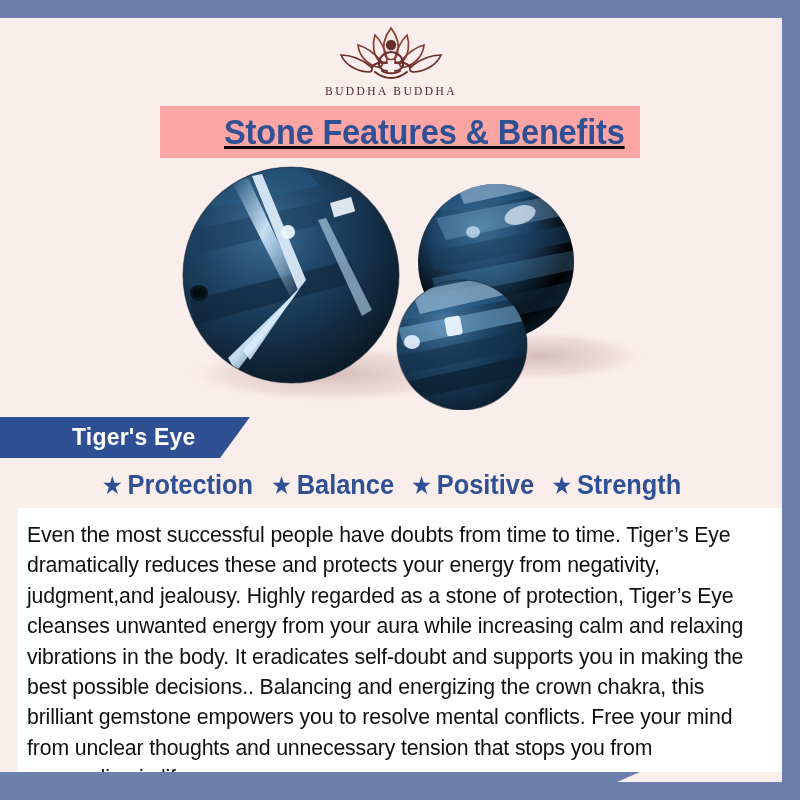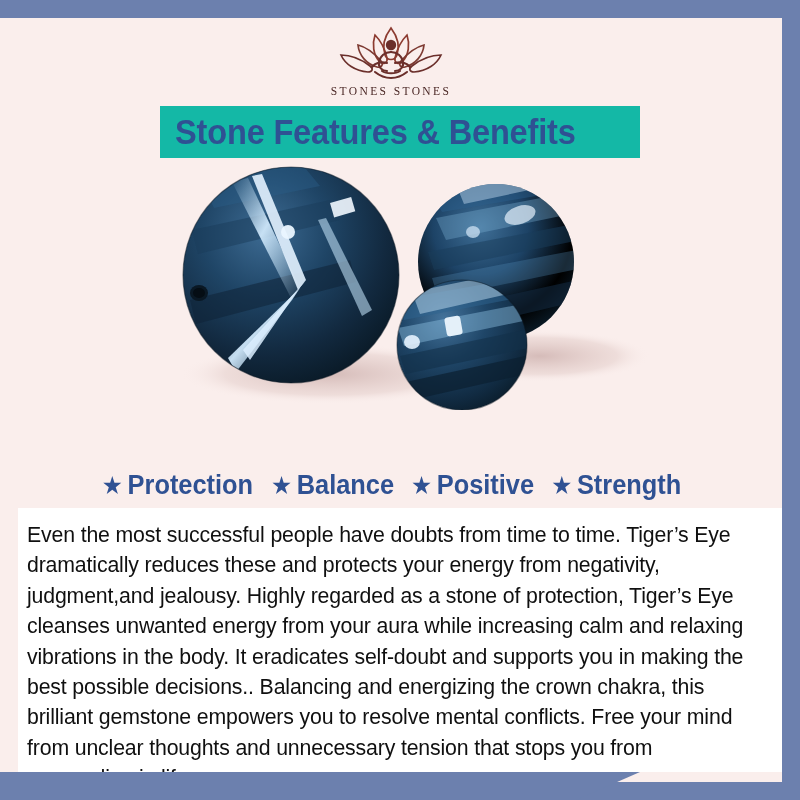--- a/index.html
+++ b/index.html
@@ -38,22 +38,22 @@
     letter-spacing:2.4px;
     color:#4a2725;
     font-family:"Liberation Serif","DejaVu Serif",serif;
     white-space:nowrap;
   }
   
   .title-band{
     position:absolute;
     left:160px;top:106px;
     width:480px;height:52px;
-    background:#14b8a6;
-    display:flex;align-items:center;justify-content:flex-start;
+    background:#fca5a5;
+    display:flex;align-items:center;justify-content:flex-end;text-decoration:underline;
   }
   .title-text{
     font-size:35px;
     font-weight:bold;
     color:#2f5193;
     letter-spacing:-0.2px;
     transform:scaleX(0.93);
     white-space:nowrap;
   }
   
@@ -162,21 +162,21 @@
       <g stroke="#6b2f2b" fill="none" stroke-width="2.1" stroke-linecap="round">
         <circle cx="66" cy="23" r="5.2" fill="#6b2f2b" stroke="none"></circle>
         <path d="M66 30 C60 30, 55 34, 54 40 C53 45, 57 49, 62 49"></path>
         <path d="M66 30 C72 30, 77 34, 78 40 C79 45, 75 49, 70 49"></path>
         <path d="M47 45 C50 41, 56 39, 62 41"></path>
         <path d="M85 45 C82 41, 76 39, 70 41"></path>
         <path d="M50 50 C55 54, 62 56, 66 56 C70 56, 77 54, 82 50"></path>
         <path d="M57 49 C61 52, 71 52, 75 49"></path>
       </g>
     </svg>
-    <div class="logo-word">STONES STONES</div>
+    <div class="logo-word">BUDDHA BUDDHA</div>
   </div>
 
   <div class="title-band">
     <div class="title-text">Stone Features &amp; Benefits</div>
   </div>
 
   <div class="stones">
     <svg width="782" height="250" viewBox="0 0 782 250">
       <defs>
         <radialGradient id="gBig" cx="38%" cy="30%" r="78%">
@@ -261,20 +261,23 @@
         <path d="M400 196 L534 168 L538 186 L406 214 Z" fill="#123049" opacity="0.6"></path>
         <path d="M406 222 L534 194 L536 212 L412 240 Z" fill="#0b1f30" opacity="0.7"></path>
         <path d="M412 132 L500 114 L508 134 L420 154 Z" fill="#cfe8fb" opacity="0.45"></path>
         <rect x="444" y="158" width="16" height="19" rx="3" fill="#f0f8ff" opacity="0.92" transform="rotate(-10 444 158)"></rect>
         <ellipse cx="412" cy="182" rx="8" ry="7" fill="#e6f3ff" opacity="0.9"></ellipse>
       </g>
       <circle cx="462" cy="185" r="65" fill="none" stroke="#0a1824" stroke-width="1.2" opacity="0.45"></circle>
     </svg>
   </div>
 
+  <div class="ribbon">
+    <span class="ribbon-text">Tiger's Eye</span>
+  </div>
 
   <div class="benefits">
     <div class="benefit">
       <span class="star">★</span>
       <span>Protection</span>
     </div>
     <div class="benefit">
       <span class="star">★</span>
       <span>Balance</span>
     </div>

